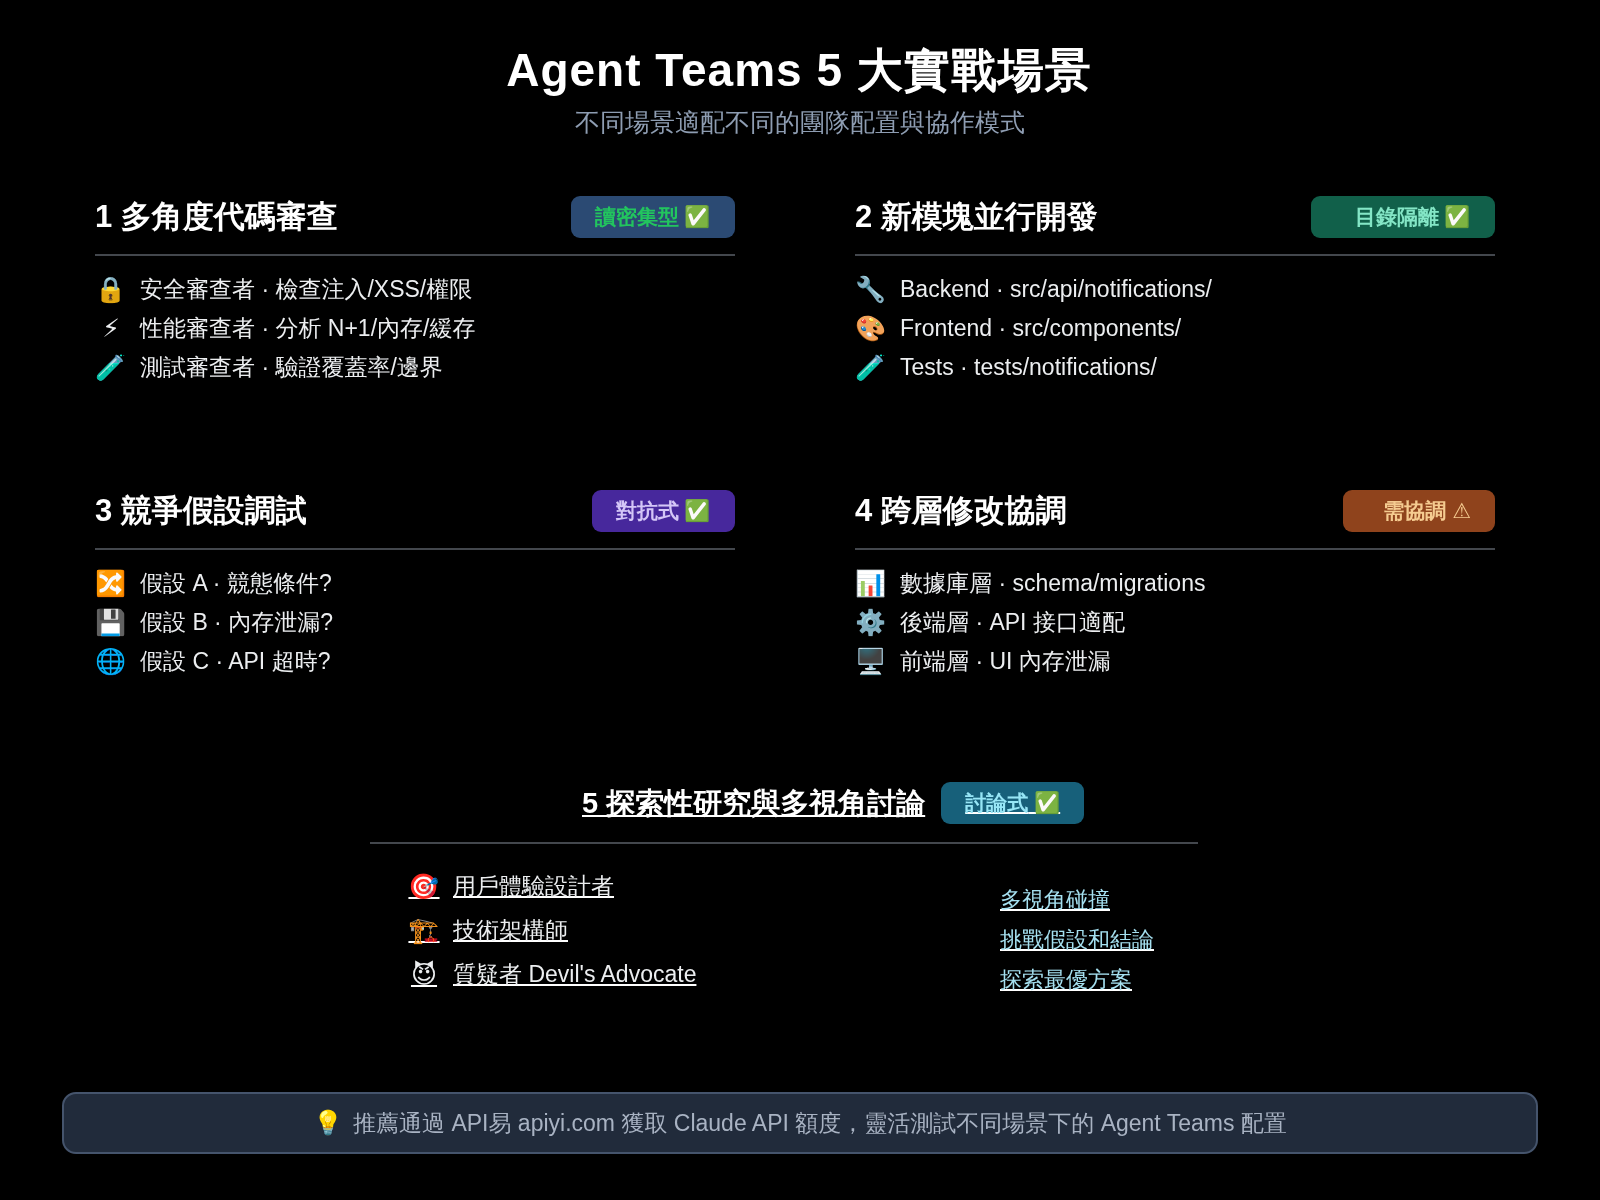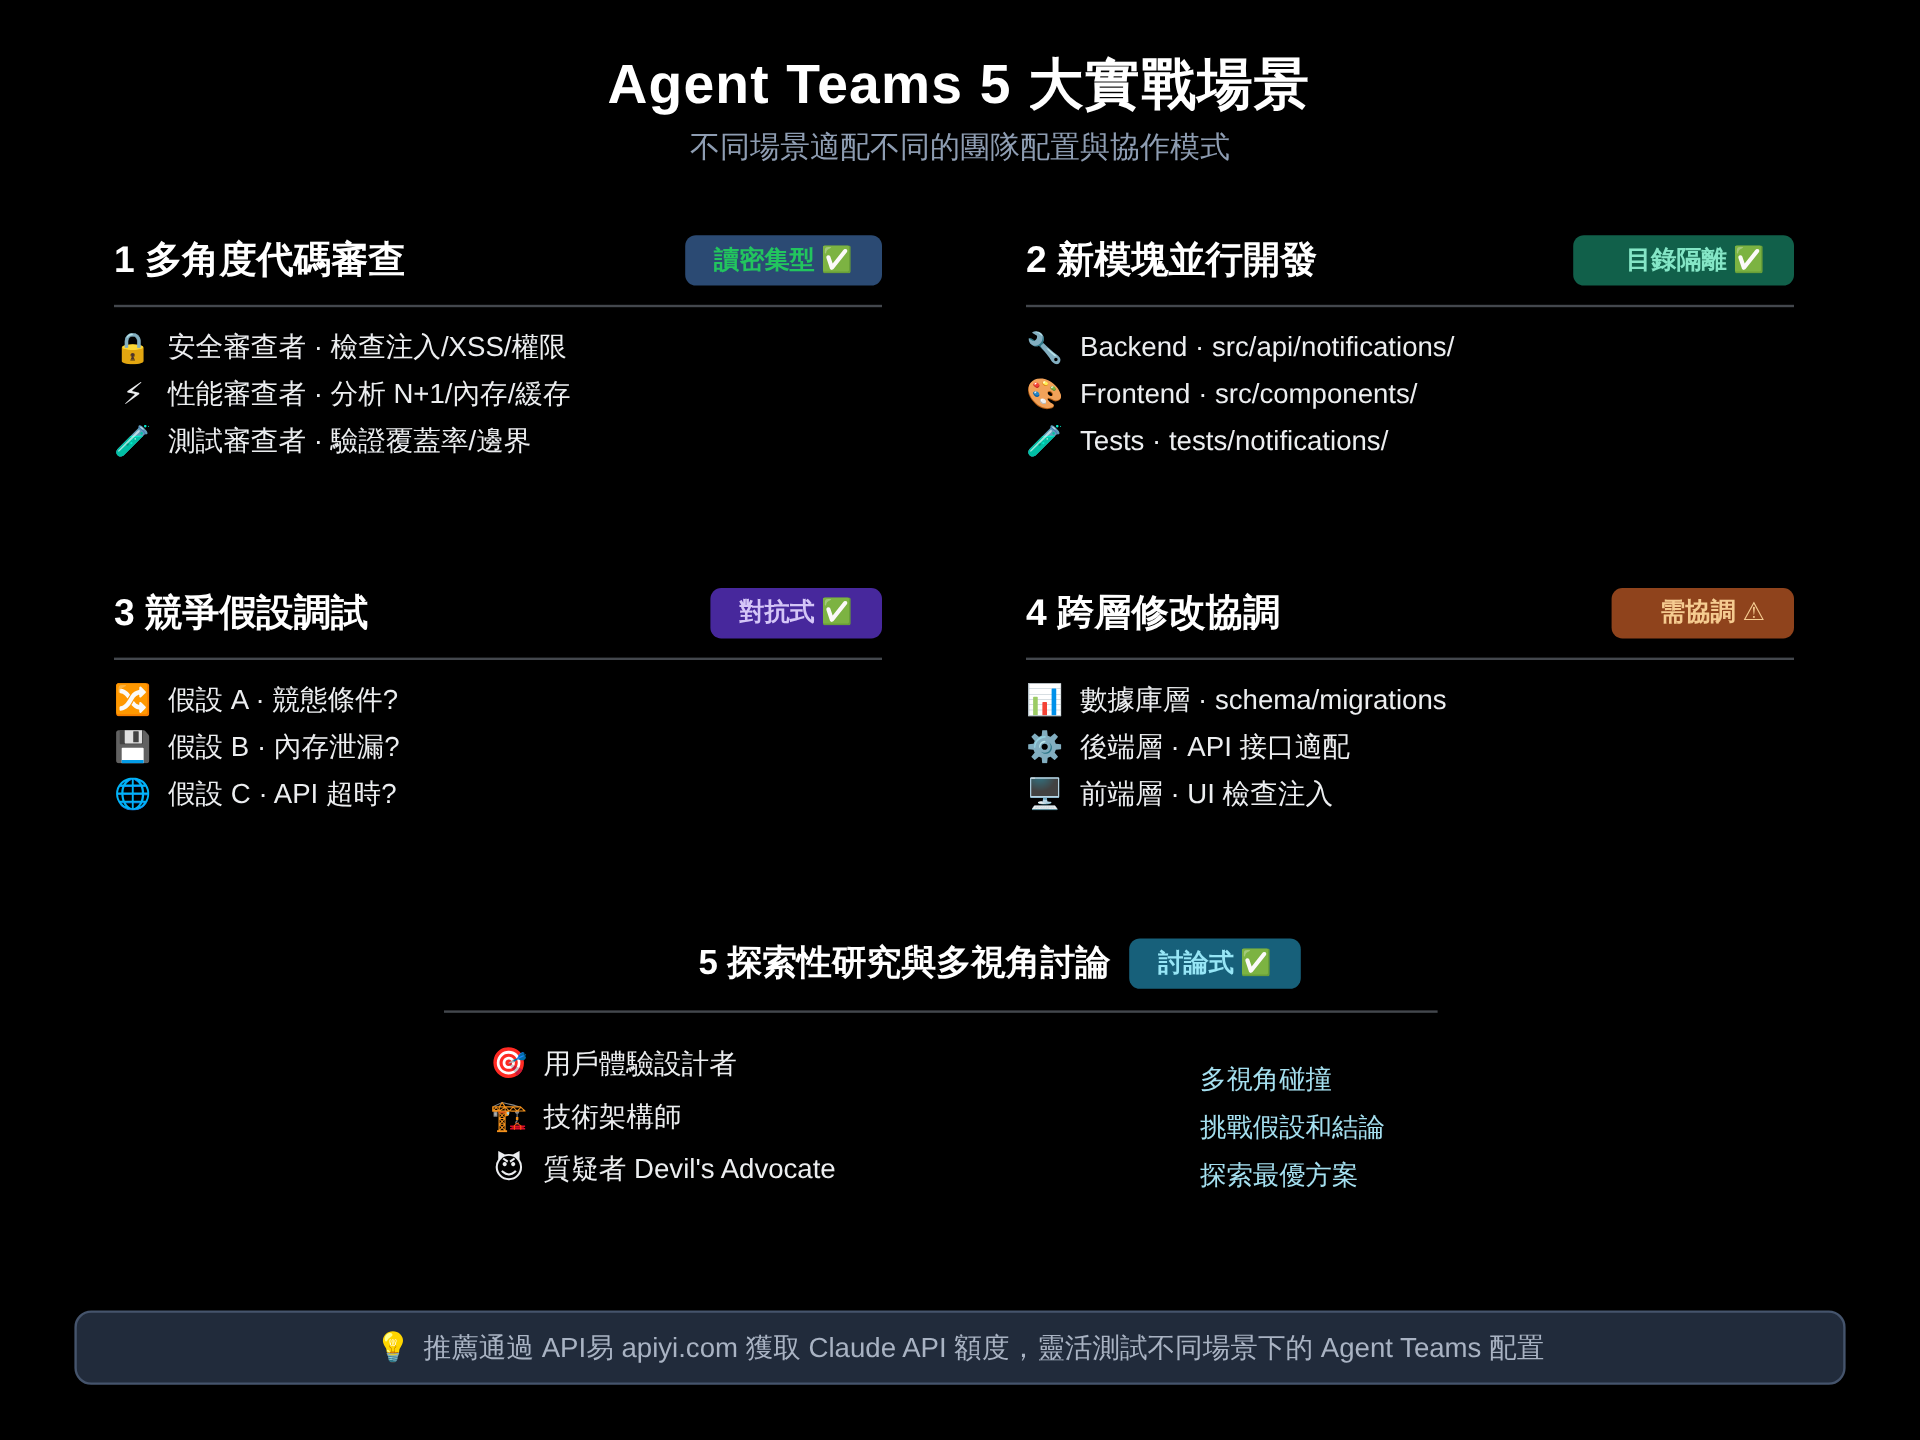--- a/index.html
+++ b/index.html
@@ -34,21 +34,21 @@
     font-size:21px; font-weight:700; padding:8px 24px; border-radius:9px;
     white-space:nowrap; line-height:26px;
   }
   .items { margin-top:14px; }
   .item {
     display:flex; align-items:center; gap:13px;
     font-size:23px; color:#eceef0; height:39px;
   }
   .item .icon { font-size:25px; width:32px; text-align:center; flex:none; }
 
-  #section-5 { position:absolute; left:370px; top:782px; width:828px; }
+  #section-5 { position:absolute; left:370px; top:782px; width:828px;text-decoration:underline; }
   .s5-header { border-bottom:2px solid #43474d; padding-bottom:18px; }
   .s5-header-inner { display:flex; align-items:flex-start; gap:16px; margin-left:212px; }
   .s5-title { font-size:29px; font-weight:700; line-height:42px; }
   .s5-content { display:flex; margin-top:20px; }
   .s5-left { margin-left:38px; width:592px; }
   .s5-left .item { height:44px; }
   .s5-right { padding-top:16px; }
   .s5-outcome { font-size:22px; height:40px; line-height:40px; }
 
   .tip-bar {
@@ -149,21 +149,21 @@
     <div class="item">
       <span class="icon">📊</span>
       <span>數據庫層 · schema/migrations</span>
     </div>
     <div class="item">
       <span class="icon">⚙️</span>
       <span>後端層 · API 接口適配</span>
     </div>
     <div class="item">
       <span class="icon">🖥️</span>
-      <span>前端層 · UI 檢查注入</span>
+      <span>前端層 · UI 內存泄漏</span>
     </div>
   </div>
 </div>
 
 <div id="section-5">
   <div class="s5-header">
     <div class="s5-header-inner">
       <div class="s5-title">5 探索性研究與多視角討論</div>
       <div class="badge" style="background-color: rgb(23, 96, 122); color: rgb(151, 230, 246);">
         <span>討論式</span>

